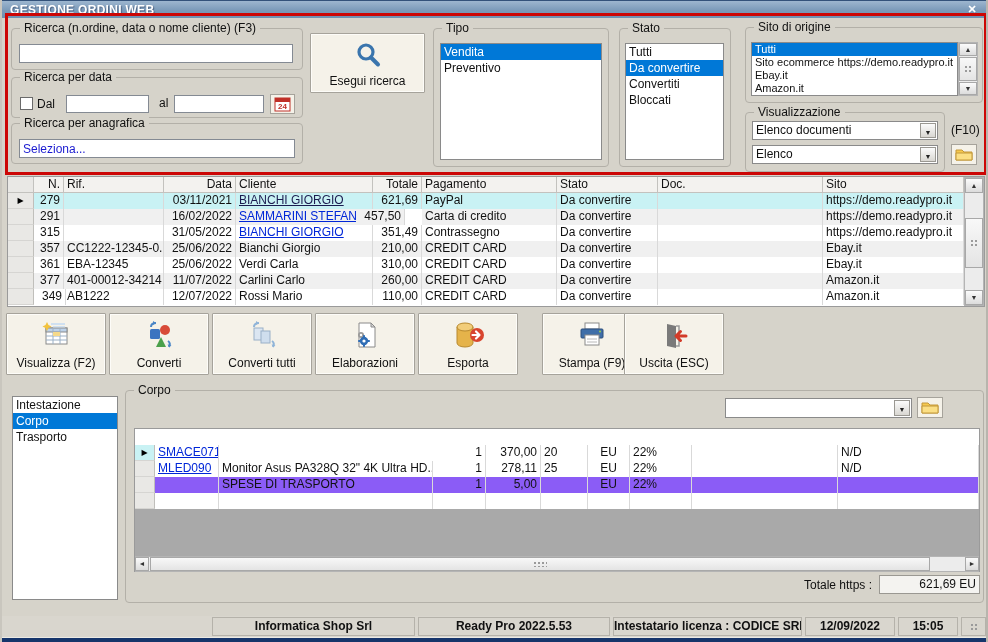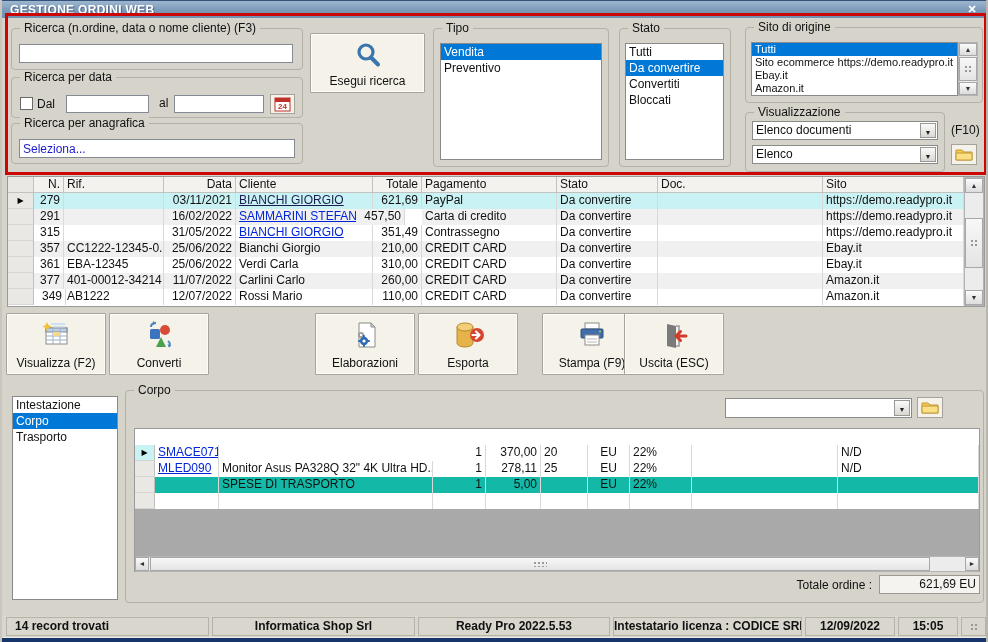--- a/index.html
+++ b/index.html
@@ -59,21 +59,21 @@
   
   .grid { position:absolute; background:#fff; border:1px solid #9a9a9a; }
   .grow { position:absolute; left:0; height:16px; }
   .gc { position:absolute; top:0; height:16px; line-height:15px; border-right:1px solid #d9d9d9;
     padding:0 3px; white-space:nowrap; overflow:hidden; font-size:12px; }
   .gh .gc { background:#f3f2ef; border-right:1px solid #c3c2be; border-bottom:1px solid #c3c2be; color:#111; }
   .rsel { background:#e9e8e5 !important; border-right:1px solid #c0bfbb; border-bottom:1px solid #d6d5d2;
     text-align:center; font-size:8px; line-height:16px; color:#000; }
   .alt .gc { background:#f0f0f0; }
   .selrow .gc { background:#c9f2f4; }
-  .cyanrow .gc { background:#14b8a6; }
+  .cyanrow .gc { background:#8b5cf6; }
   .rr { text-align:right; }
   .cc { text-align:center; }
   .lnk { color:#0026d8; text-decoration:underline; }
   .lnkdark { color:#1c1c50; text-decoration:underline; }
 
   
   .status { position:absolute; left:0; top:616px; width:988px; height:21px; background:#d9d6ce; }
   .seg { position:absolute; top:1px; height:19px; border:1px solid #b5b2aa; background:#d9d6ce;
     font-weight:bold; font-size:12px; line-height:17px; text-align:center; white-space:nowrap; overflow:hidden; }
   .botline { position:absolute; left:0; top:637px; width:988px; height:5px;
@@ -320,20 +320,31 @@
     <svg width="32" height="30" viewBox="0 0 32 30">
       <path d="M8 6 Q8 2 13 2" fill="none" stroke="#4a86c6" stroke-width="2"></path>
         <path d="M13 2 L10 0 L10 4 Z" fill="#4a86c6"></path>
       <rect x="7" y="8" width="10" height="10" rx="1.5" fill="#3c74c0"></rect>
       <circle cx="22" cy="9" r="5" fill="#d84b38"></circle>
       <path d="M13 26 L18 16 L23 26 Z" fill="#4ba04b"></path>
       <path d="M25 20 Q28 22 26 26" fill="none" stroke="#4a86c6" stroke-width="2"></path>
         <path d="M26 26 L28.5 24 L24.5 23.5 Z" fill="#4a86c6"></path>
     </svg>
     <span class="bl">Converti</span>
+  </div>
+  <div class="btn" style="left:210px;top:313px;width:100px;height:62px;">
+    <svg width="32" height="30" viewBox="0 0 32 30">
+      <path d="M8 6 Q8 2 13 2" fill="none" stroke="#8fb4d8" stroke-width="2"></path>
+        <path d="M13 2 L10 0 L10 4 Z" fill="#8fb4d8"></path>
+      <rect x="8" y="7" width="9" height="12" fill="#dbe6f2" stroke="#9ab0c8"></rect>
+      <rect x="15" y="10" width="9" height="12" fill="#cfdeee" stroke="#9ab0c8"></rect>
+      <path d="M26 20 Q29 22 27 26" fill="none" stroke="#8fb4d8" stroke-width="2"></path>
+        <path d="M27 26 L29.5 24 L25.5 23.5 Z" fill="#8fb4d8"></path>
+    </svg>
+    <span class="bl">Converti tutti</span>
   </div>
   <div class="btn" style="left:313px;top:313px;width:100px;height:62px;">
     <svg width="30" height="30" viewBox="0 0 30 30">
       <path d="M9 2 L21 2 L25 6 L25 26 L9 26 Z" fill="#fff" stroke="#8a8a8a"></path>
       <path d="M21 2 L21 6 L25 6 Z" fill="#d8d8d8" stroke="#8a8a8a"></path>
       <circle cx="11" cy="14" r="3" fill="#9a9a9a"></circle>
         <circle cx="11" cy="14" r="1.2" fill="#fff"></circle>
       <g fill="#2f6db5">
           <circle cx="14" cy="20" r="4.2"></circle>
           <rect x="13" y="14.2" width="2" height="3"></rect>
@@ -447,25 +458,24 @@
 
     <div class="sb" style="left:0;top:127px;width:844px;height:16px;border-left:none;border-right:none;">
       <div class="sbb" style="left:0;top:0;width:14px;height:14px;font-size:7px;line-height:12px;">◄</div>
       <div class="sbt" style="left:15px;top:0;width:780px;height:14px;">
           <span class="grip griph"></span>
         </div>
       <div class="sbb" style="right:0;top:0;width:14px;height:14px;font-size:7px;line-height:12px;">►</div>
     </div>
   </div>
 
-  <span class="lab" style="left:760px;top:578px;width:110px;text-align:right;">Totale ordine :</span>
+  <span class="lab" style="left:760px;top:578px;width:110px;text-align:right;">Totale https :</span>
   <div class="tbx" style="left:877px;top:575px;width:101px;height:19px;text-align:right;background:#f4f3f0;border:1px solid #9a9892;">621,69 EU</div>
 
   <div class="status">
-    <div class="seg" style="left:4px;width:203px;text-align:left;padding-left:8px;">14 record trovati</div>
     <div class="seg" style="left:210px;width:203px;">Informatica Shop Srl</div>
     <div class="seg" style="left:416px;width:192px;">Ready Pro 2022.5.53</div>
     <div class="seg" style="left:611px;width:189px;">Intestatario licenza : CODICE SRL</div>
     <div class="seg" style="left:803px;width:90px;">12/09/2022</div>
     <div class="seg" style="left:896px;width:60px;">15:05</div>
     <div class="seg" style="left:959px;width:25px;">
         <span class="grip"></span>
       </div>
   </div>
   <div class="botline"></div>

